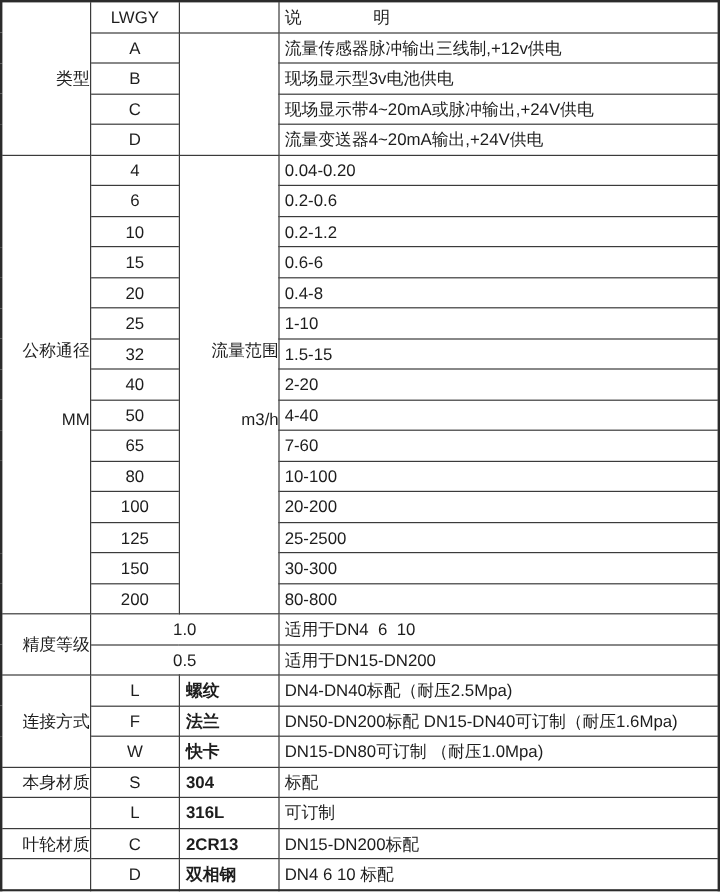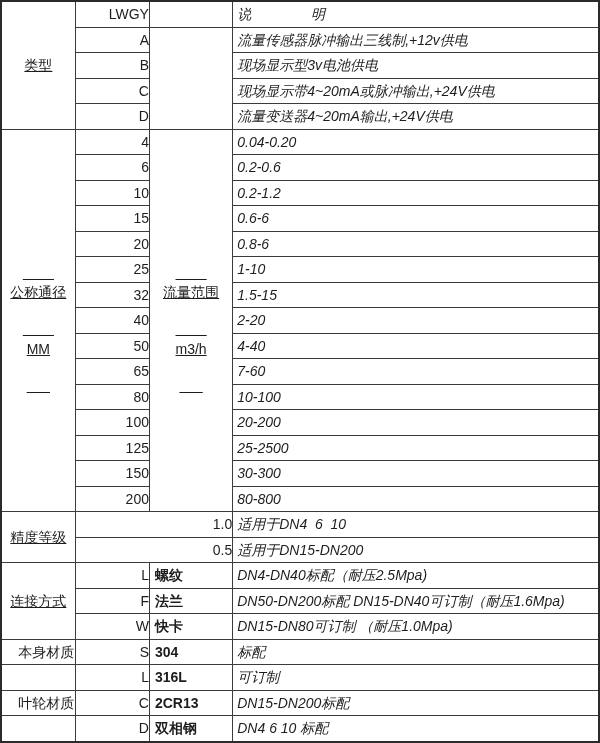--- a/index.html
+++ b/index.html
@@ -18,25 +18,25 @@
   }
   table.spec td {
     border: 1px solid #3b3b3b;
     font-size: 14px;
     color: #1d1d1d;
     vertical-align: middle;
     white-space: pre;
     overflow: hidden;
     line-height: 1.3;
   }
-  td.lbl   { text-align: center; text-decoration: underline; }
-  td.lbl-left { text-align: center; padding-left: 16px; }
-  td.code  { text-align: right; }
+  td.lbl   { text-align: right; }
+  td.lbl-left { text-align: right; padding-left: 16px; }
+  td.code  { text-align: center; }
   td.name  { text-align: left; padding-left: 5px; font-weight: bold; }
-  td.desc  { text-align: left; padding-left: 4px; font-style: italic; }
+  td.desc  { text-align: left; padding-left: 4px; }
   td.empty { }
   .two-line div { line-height: 1.45; }
 </style>
 </head>
 <body>
 
 <table class="spec">
   <colgroup>
     <col style="width:74px">
     <col style="width:74px">
@@ -88,21 +88,21 @@
     <tr>
       <td class="code">10</td>
       <td class="desc">0.2-1.2</td>
     </tr>
     <tr>
       <td class="code">15</td>
       <td class="desc">0.6-6</td>
     </tr>
     <tr>
       <td class="code">20</td>
-      <td class="desc">0.8-6</td>
+      <td class="desc">0.4-8</td>
     </tr>
     <tr>
       <td class="code">25</td>
       <td class="desc">1-10</td>
     </tr>
     <tr>
       <td class="code">32</td>
       <td class="desc">1.5-15</td>
     </tr>
     <tr>

